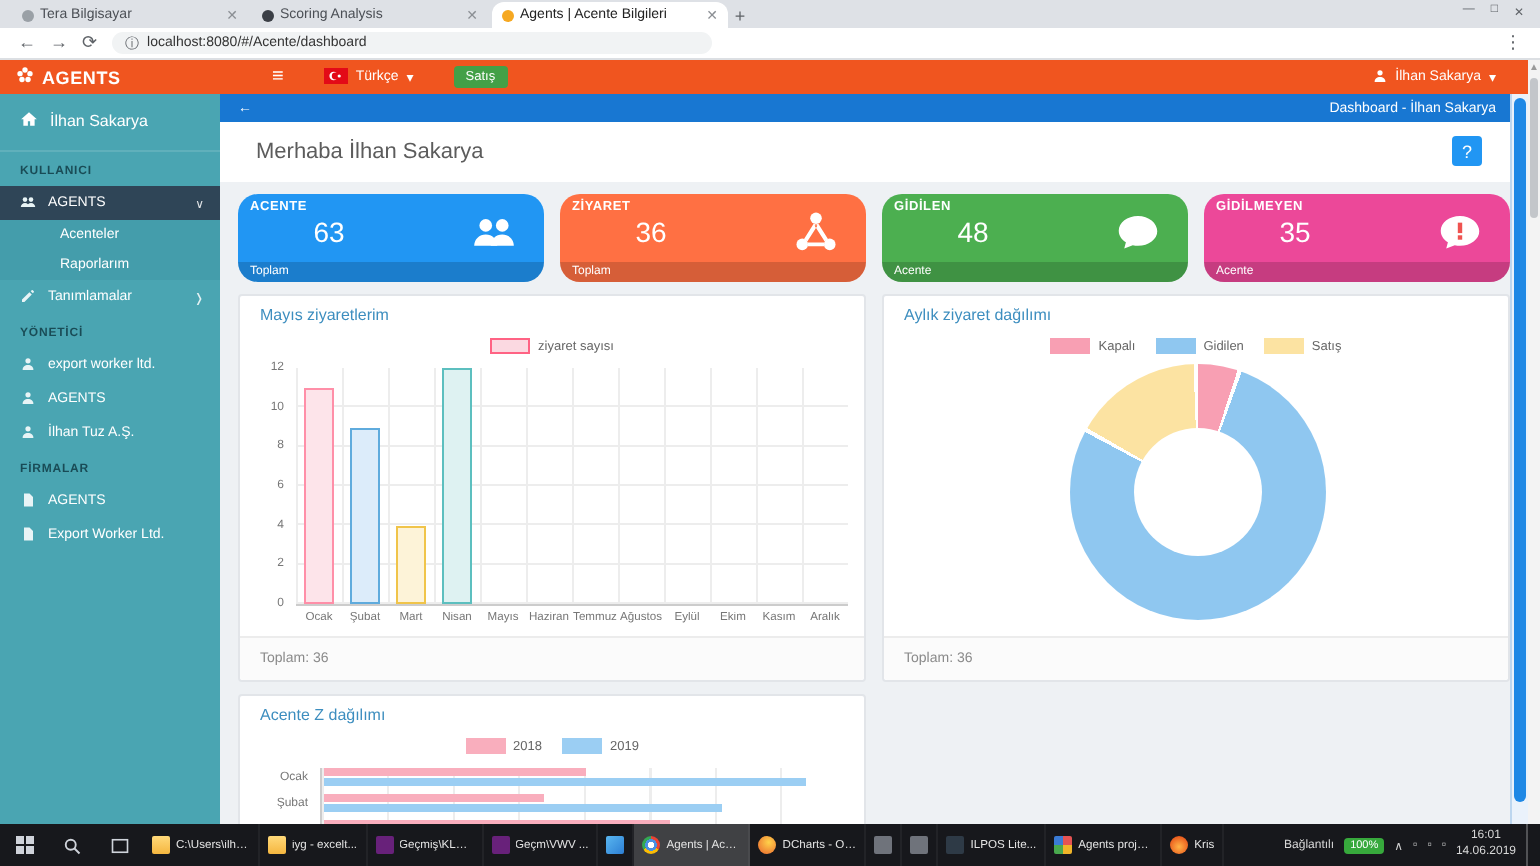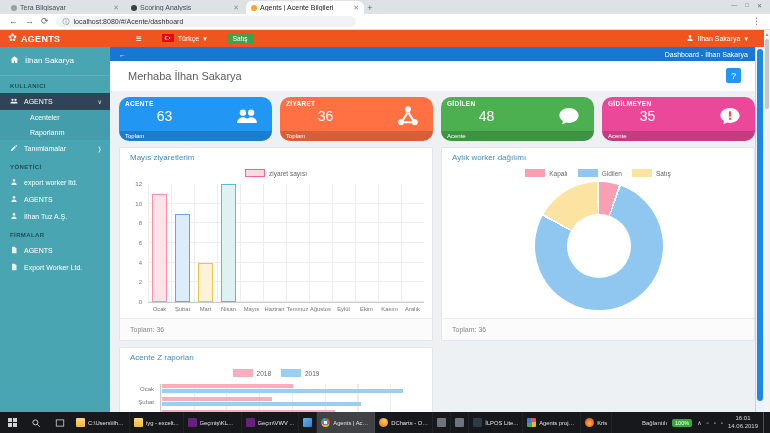--- a/index.html
+++ b/index.html
@@ -323,42 +323,42 @@
       <div class="xlab" style="left: 143px; width: 23px; top: 158px;">Haziran</div>
       <div class="xlab" style="left: 166px; width: 23px; top: 158px;">Temmuz</div>
       <div class="xlab" style="left: 189px; width: 23px; top: 158px;">Ağustos</div>
       <div class="xlab" style="left: 212px; width: 23px; top: 158px;">Eylül</div>
       <div class="xlab" style="left: 235px; width: 23px; top: 158px;">Ekim</div>
       <div class="xlab" style="left: 258px; width: 23px; top: 158px;">Kasım</div>
       <div class="xlab" style="left: 281px; width: 23px; top: 158px;">Aralık</div>
       <div class="chart-footer">Toplam: 36</div>
     </div>
   <div class="chart-card" id="chart2" style="left:331px;top:56px;">
-      <div class="chart-title">Aylık worker dağılımı</div>
+      <div class="chart-title">Aylık ziyaret dağılımı</div>
       <div class="legend">
         <div class="li">
           <span class="sw" style="background: rgb(248, 159, 179);"></span>
           <span>Kapalı</span>
         </div>
         <div class="li">
           <span class="sw" style="background: rgb(143, 199, 240);"></span>
           <span>Gidilen</span>
         </div>
         <div class="li">
           <span class="sw" style="background: rgb(252, 227, 162);"></span>
           <span>Satış</span>
         </div>
       </div>
       <div class="donut" style="left: 93px; top: 34px; width: 128px; height: 128px; background: conic-gradient(rgb(248, 159, 179) 0deg, rgb(248, 159, 179) 18deg, rgb(255, 255, 255) 18deg, rgb(255, 255, 255) 20deg, rgb(143, 199, 240) 20deg, rgb(143, 199, 240) 298deg, rgb(255, 255, 255) 298deg, rgb(255, 255, 255) 300deg, rgb(252, 227, 162) 300deg, rgb(252, 227, 162) 358deg, rgb(255, 255, 255) 358deg, rgb(255, 255, 255) 360deg);">
         <div class="donut-hole" style="left: 32px; top: 32px; width: 64px; height: 64px;"></div>
       </div>
       <div class="chart-footer">Toplam: 36</div>
     </div>
   <div class="chart-card" id="chart3" style="left:9px;top:256px;height:200px;">
-      <div class="chart-title">Acente Z raporları</div>
+      <div class="chart-title">Acente Z dağılımı</div>
       <div class="legend">
         <div class="li">
           <span class="sw" style="background: rgb(249, 174, 189);"></span>
           <span>2018</span>
         </div>
         <div class="li">
           <span class="sw" style="background: rgb(155, 206, 243);"></span>
           <span>2019</span>
         </div>
       </div>

